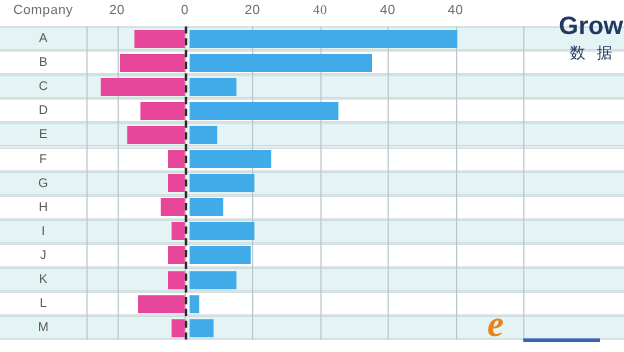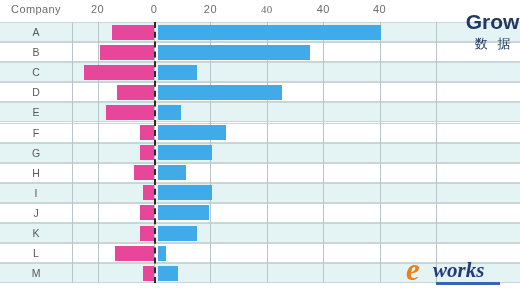--- a/index.html
+++ b/index.html
@@ -264,17 +264,16 @@
       <div id="zero-axis" style="left: 154px;"></div>
     </div>
 
   <div id="brand">
     <div id="brand-title">Growin</div>
     <div id="brand-sub">数 据 分</div>
   </div>
 
   <div id="watermark">
     <span id="wm-e">e</span>
-    <span id="wm-works">works</span>
     <span id="wm-bar"></span>
   </div>
 
 </div>
 
 </body></html>

